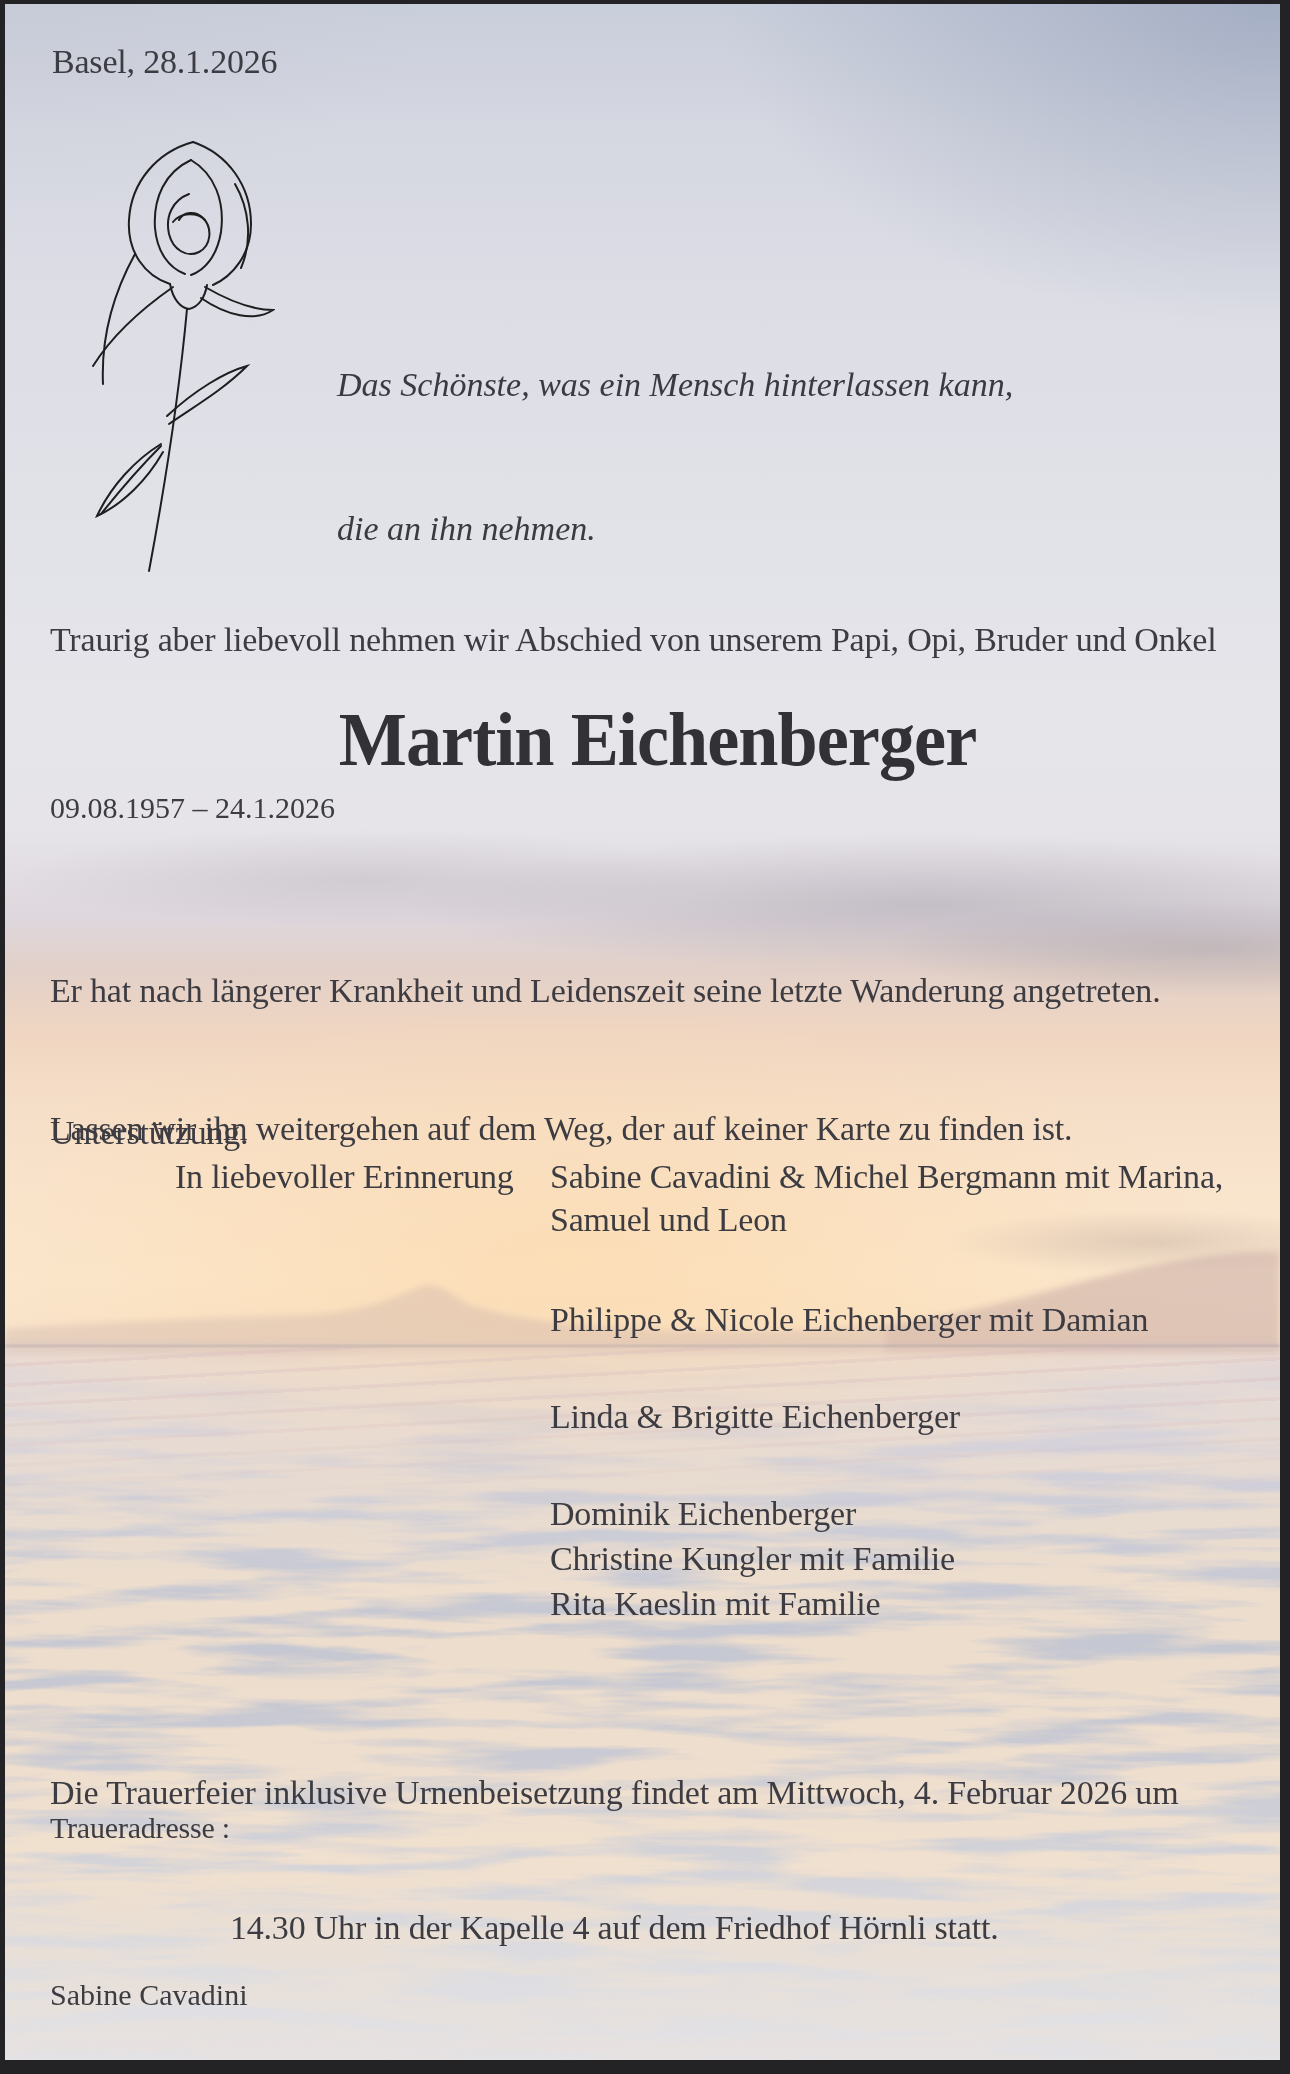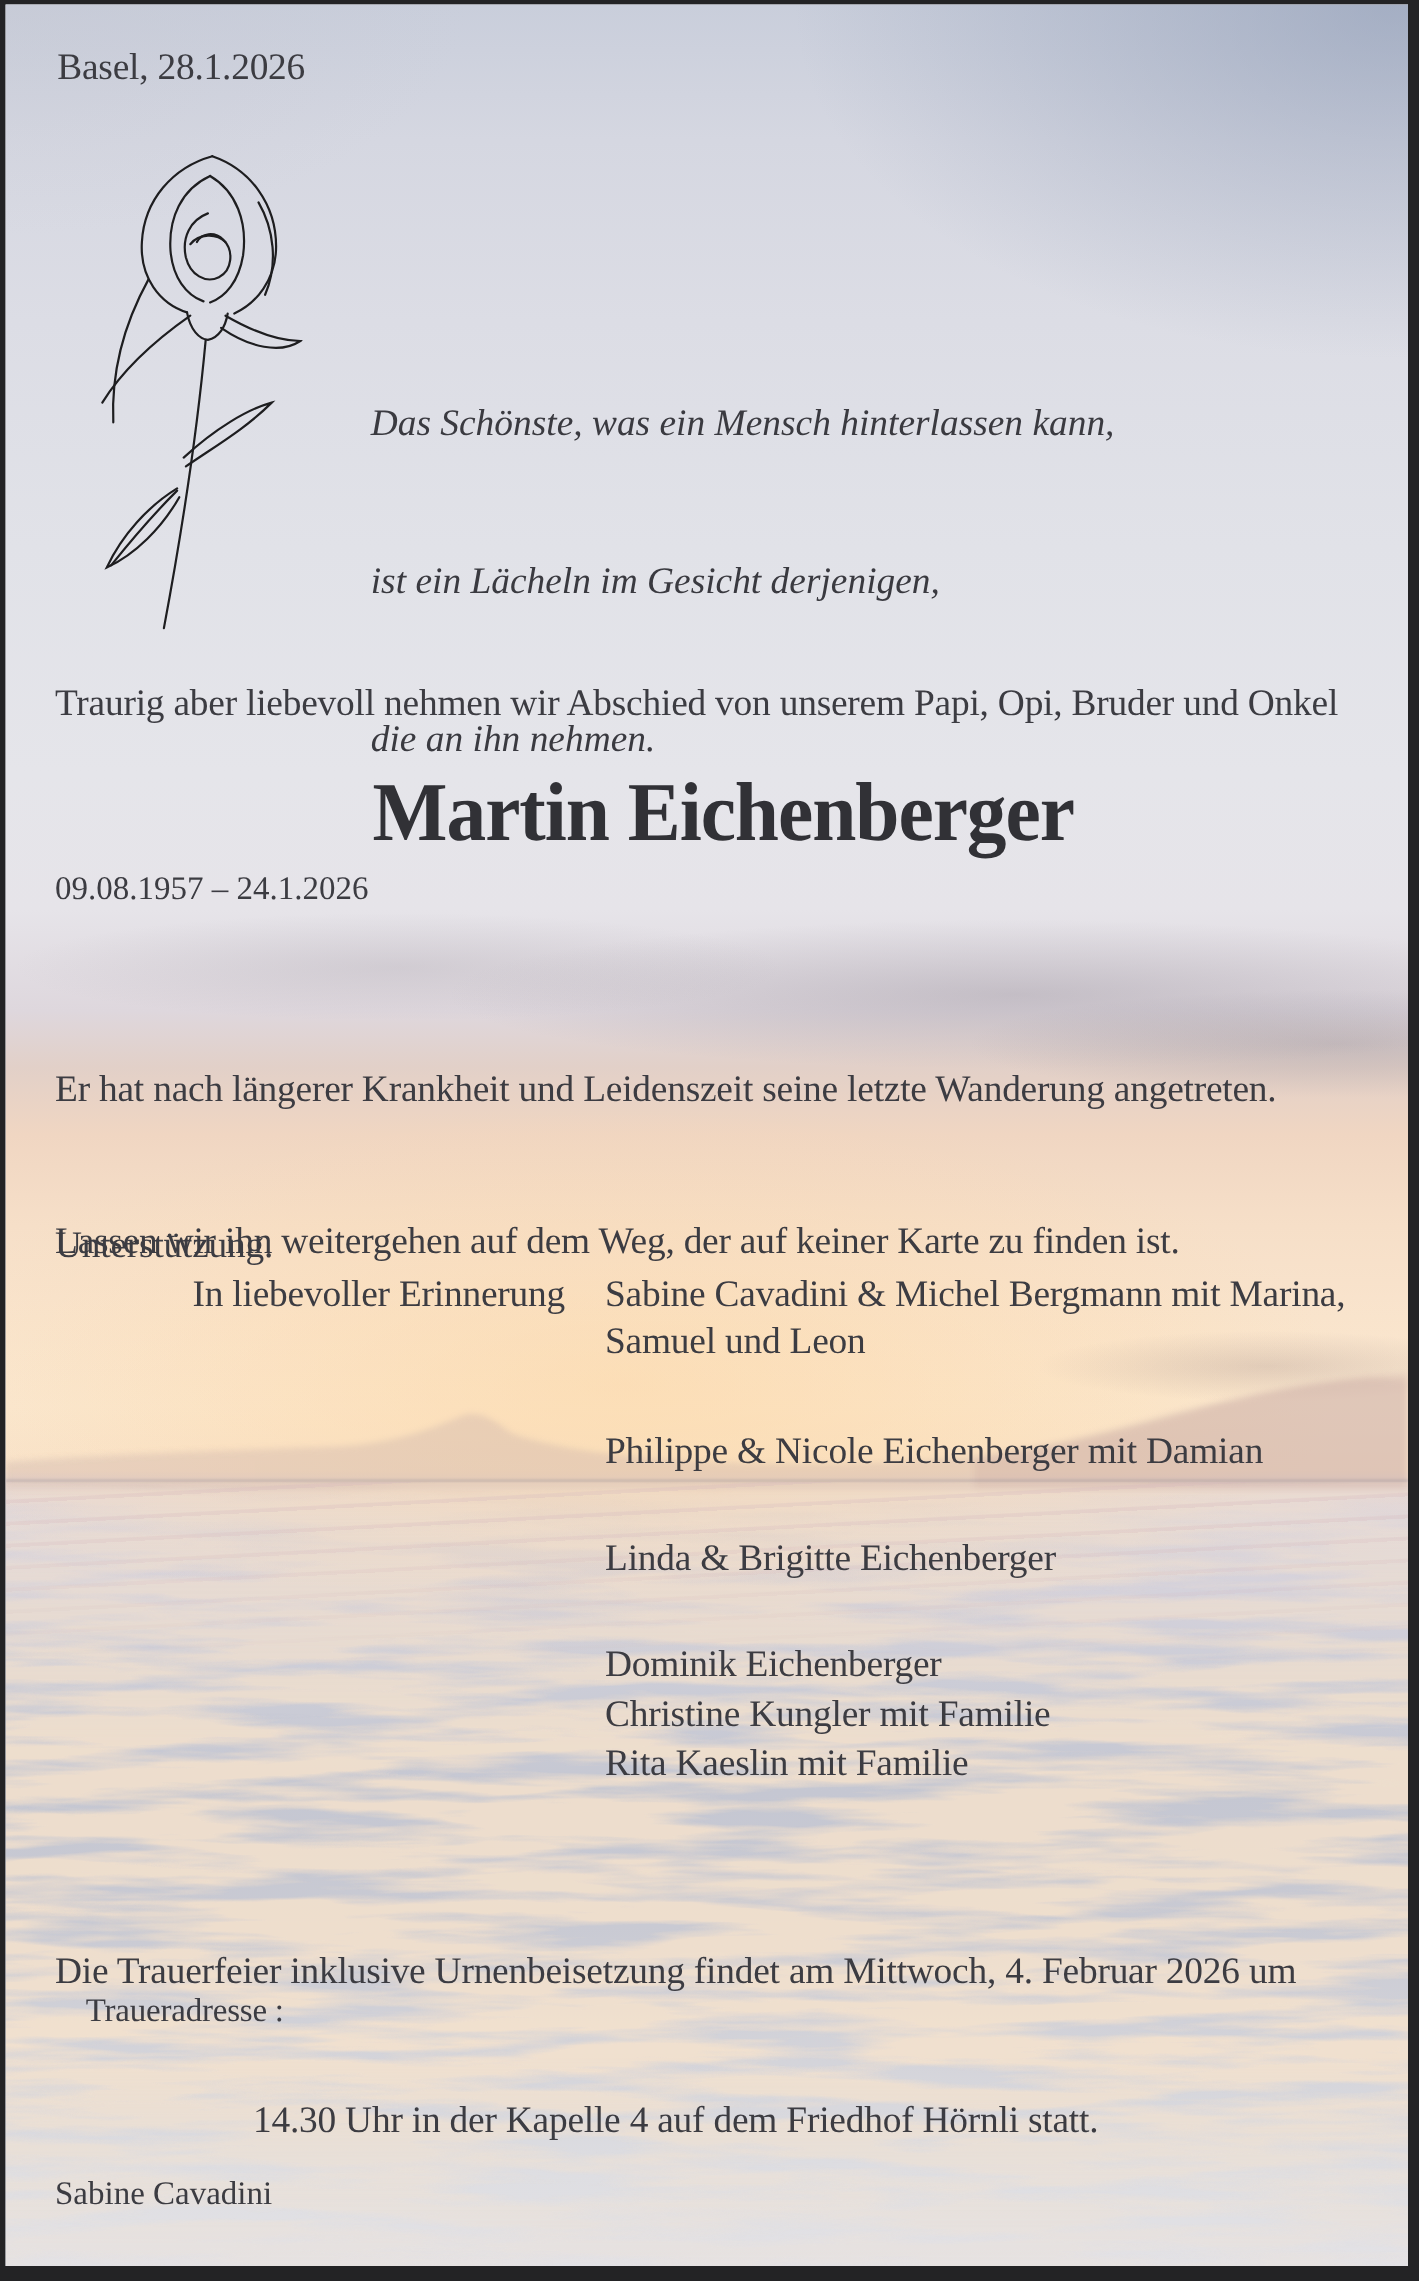--- a/index.html
+++ b/index.html
@@ -32,21 +32,21 @@
     mask-image:linear-gradient(180deg,#000 20%,transparent 100%);}
   .rose{position:absolute;left:60px;top:130px;width:210px;height:445px;}
   .rose path{fill:none;stroke:#1e1e20;stroke-width:2;stroke-linecap:round;}
   .txt{position:absolute;color:#3c3c42;font-size:34px;line-height:39px;letter-spacing:-0.2px;white-space:pre;}
   .block{position:absolute;color:#3c3c42;font-size:34px;line-height:46px;letter-spacing:-0.2px;white-space:pre;}
   .quote{position:absolute;left:332px;top:261px;font-style:italic;font-size:34px;line-height:48px;color:#3a3a40;white-space:pre;}
   .name{position:absolute;left:45px;top:691px;width:1215px;text-align:center;font-weight:bold;
         font-size:76px;line-height:88px;color:#313136;letter-spacing:-1px;
         transform:scaleX(.95);transform-origin:50% 50%;white-space:pre;}
   .dates{position:absolute;left:45px;top:786px;width:1215px;text-align:left;font-size:30px;line-height:35px;color:#3c3c42;white-space:pre;}
-  .small{font-size:30px;line-height:35px;margin-left:28px;}
+  .small{font-size:30px;line-height:35px;}
   .addr{position:absolute;left:45px;top:1886px;font-size:30px;line-height:42px;color:#3c3c42;white-space:pre;}
   .ceremony{line-height:45px;text-align:center;}
 </style>
 </head>
 <body>
 
 <div class="page">
   <div class="sheet">
 
     <div class="bg bg-sky"></div>
@@ -91,21 +91,20 @@
       <path d="M122,175 C116,240 104,330 84,437"></path>
       <path d="M104,290 C130,272 158,256 182,232 C160,238 130,256 102,282"></path>
       <path d="M96,310 C70,326 46,352 32,382 C58,370 82,346 98,318"></path>
       <path d="M96,312 C72,336 52,360 36,380"></path>
     </svg>
 
     <div class="txt" style="left:47px;top:38px;">Basel, 28.1.2026</div>
 
     <div class="quote">
       <div>Das Schönste, was ein Mensch hinterlassen kann,</div>
-      <div>ist ein Lächeln im Gesicht derjenigen,</div>
       <div>die an ihn nehmen.</div>
     </div>
 
     <div class="txt" style="left:45px;top:616px;">Traurig aber liebevoll nehmen wir Abschied von unserem Papi, Opi, Bruder und Onkel</div>
 
     <div class="name">Martin Eichenberger</div>
     <div class="dates">09.08.1957 – 24.1.2026</div>
 
     <div class="block" style="left:45px;top:872px;">
       <div>Er hat nach längerer Krankheit und Leidenszeit seine letzte Wanderung angetreten.</div>

